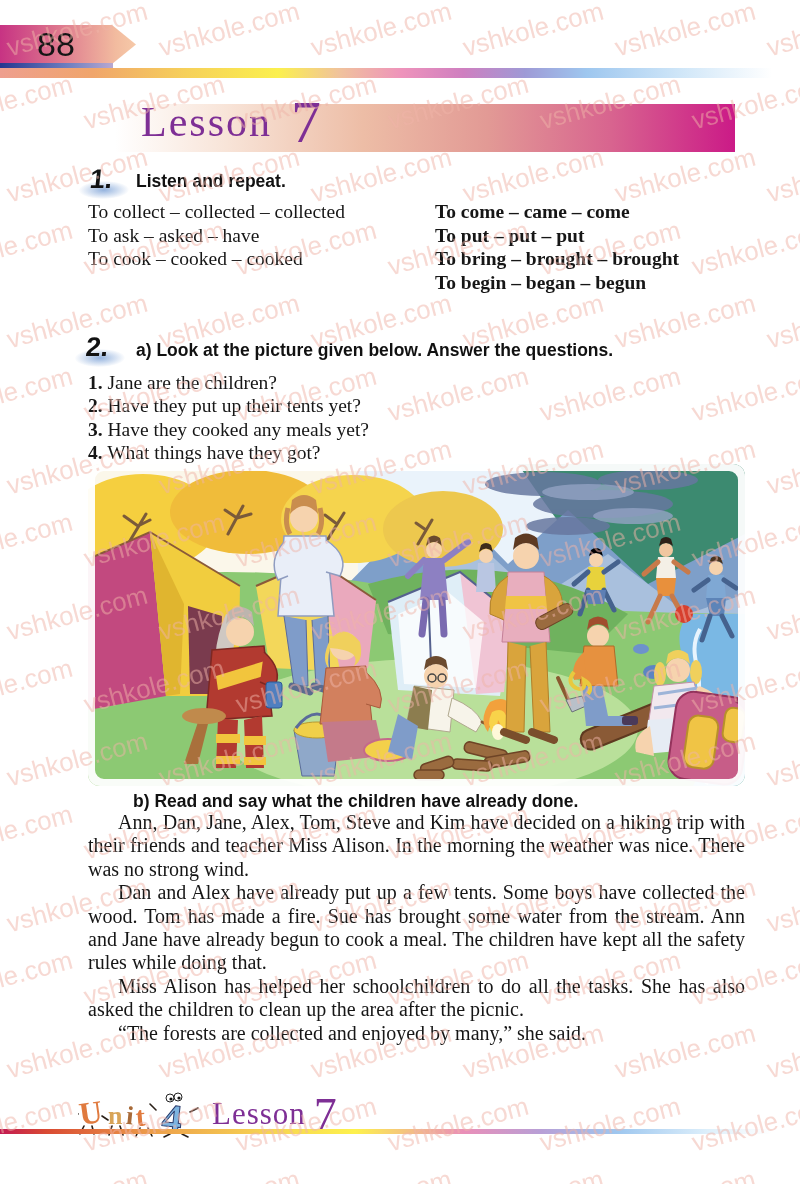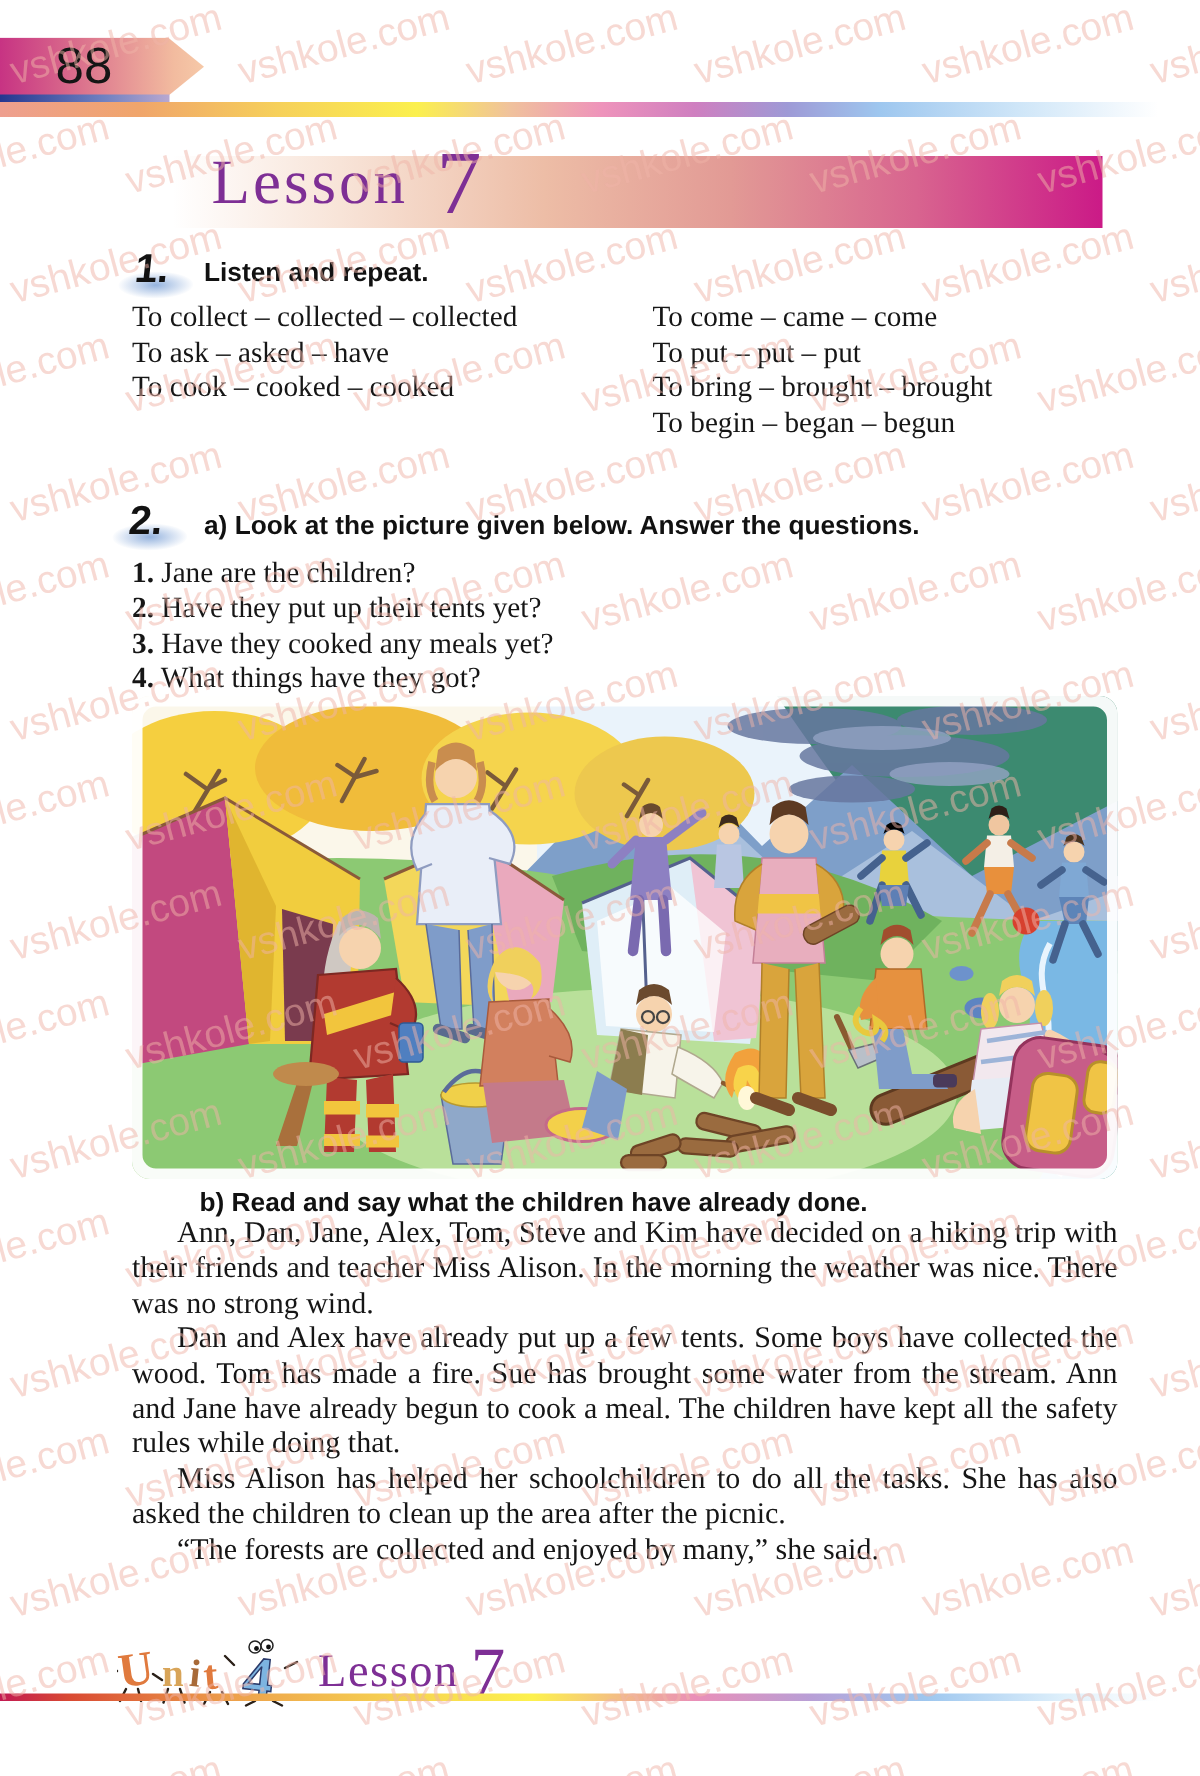--- a/index.html
+++ b/index.html
@@ -28,21 +28,21 @@
   .exnum{position:absolute;font-family:"Liberation Sans",sans-serif;font-weight:800;
     font-size:27px;color:#121212;transform:skewX(-6deg);}
   .exnum::before{content:"";position:absolute;left:-10px;bottom:-4px;width:50px;height:18px;
     border-radius:50%;background:radial-gradient(ellipse at center,rgba(122,160,214,.8),rgba(122,160,214,0) 72%);
     z-index:-1;}
   .exlabel{position:absolute;font-family:"Liberation Sans",sans-serif;font-weight:700;
     font-size:17.5px;color:#111;}
 
   
   .verbcol{position:absolute;top:200px;font-size:19.5px;line-height:23.6px;white-space:nowrap;}
-  .verbcol.left{left:88px;} .verbcol.right{left:435px;}
+  .verbcol.left{left:88px;} .verbcol.right{left:435px;font-weight:bold;}
 
   
   .questions{position:absolute;left:88px;top:371px;font-size:19.5px;line-height:23.3px;}
   .questions b{font-weight:700;}
 
   
   .picture{position:absolute;left:88px;top:464px;width:657px;height:322px;border-radius:12px;
     overflow:hidden;box-shadow:inset 0 0 14px 6px #ffffff;}
   .picture svg{display:block;}
 

